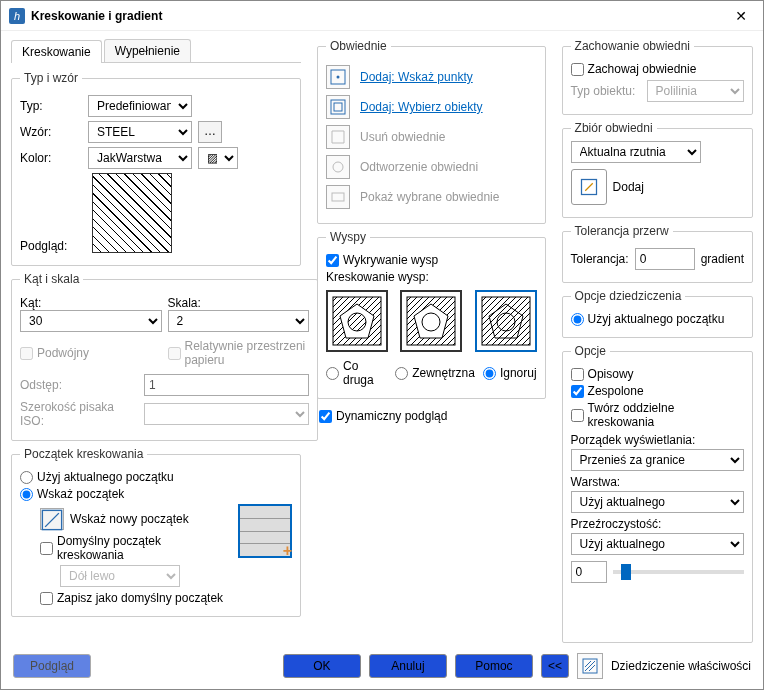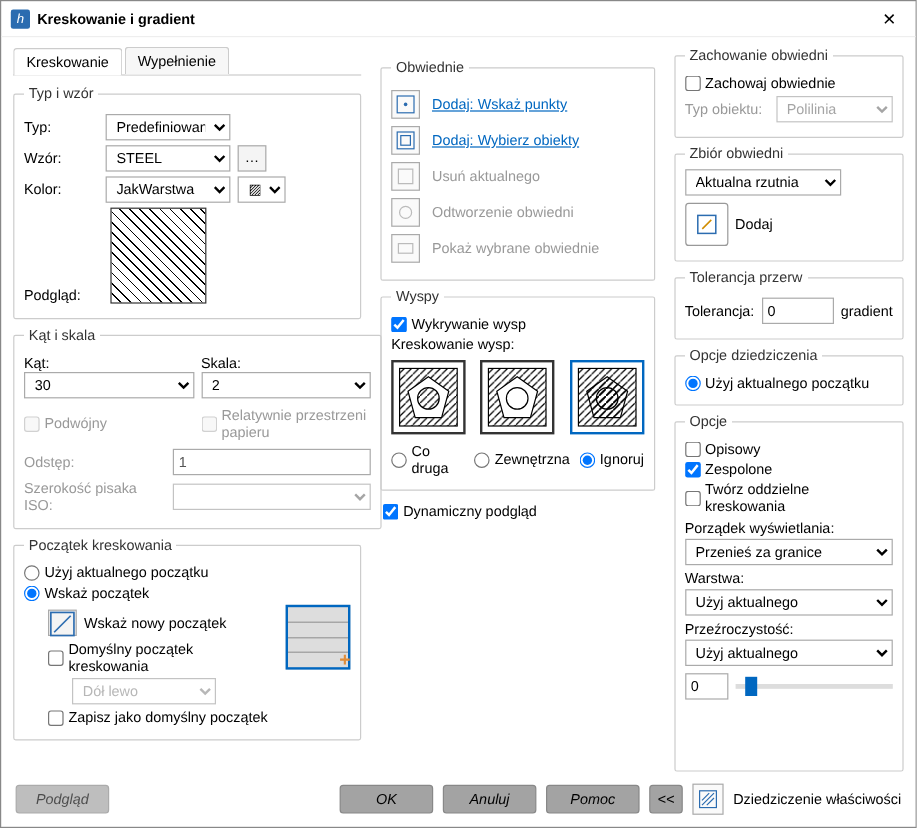--- a/index.html
+++ b/index.html
@@ -4,21 +4,21 @@
 <style>
 * { box-sizing: border-box; font-family: "Segoe UI", Tahoma, sans-serif; font-size: 12px; }
 body { margin: 0; background: #fff; }
 .window { width: 764px; height: 690px; border: 1px solid #888; background: #fff; display: flex; flex-direction: column; }
 .titlebar { height: 30px; display: flex; align-items: center; padding: 0 8px; border-bottom: 1px solid #eee; }
 .titlebar .icon { width: 16px; height: 16px; background:#2b6cb0; color:#fff; font-style:italic; display:flex; align-items:center; justify-content:center; font-size:11px; border-radius:2px; margin-right:6px;}
 .titlebar .title { flex: 1; font-weight: bold; }
 .titlebar .close { width: 28px; text-align: center; font-size: 14px; cursor: pointer; }
 .body { flex: 1; display: flex; padding: 8px 10px 4px 10px; gap: 16px; overflow:hidden;}
 .col1 { width: 290px; display: flex; flex-direction: column; gap: 6px; }
-.col2 { width: 238px; display: flex; flex-direction: column; gap: 6px; margin-top: 10px; }
+.col2 { width: 238px; display: flex; flex-direction: column; gap: 6px; }
 .col3 { flex: 1; display: flex; flex-direction: column; gap: 6px; }
 fieldset { border: 1px solid #ccc; border-radius: 2px; padding: 6px 8px 8px 8px; margin: 0; }
 legend { padding: 0 4px; color: #333; }
 .row { display: flex; align-items: center; gap: 6px; margin: 4px 0; }
 .row label.lab { width: 62px; }
 select, input[type=text] { border: 1px solid #aaa; height: 22px; padding: 1px 4px; background:#fff; }
 select { height: 22px; }
 .btn-sq { width: 24px; height: 22px; border: 1px solid #aaa; background: #f4f4f4; text-align: center; line-height: 18px; cursor:pointer; }
 .swatch { width: 10px; height: 10px; border:1px solid #333; background:#000; display:inline-block; margin-right:4px; vertical-align:middle;}
 .preview { width: 80px; height: 80px; border: 1px solid #333; background: repeating-linear-gradient(45deg,#fff,#fff 5px,#000 5px,#000 6px); margin-left:4px;}
@@ -30,21 +30,21 @@
 .obw-icon { width:24px; height:24px; border:1px solid #aaa; background:#fafafa; display:flex; align-items:center; justify-content:center;}
 .obw-icon svg { width:16px; height:16px; }
 .island-imgs { display:flex; gap:10px; justify-content:space-between; margin:6px 0 4px 0;}
 .island { width:62px; height:62px; border:2px solid #333; display:flex; align-items:center; justify-content:center; }
 .island.sel { border-color:#0067c0; }
 .island svg { width:50px; height:50px; }
 .radio-row { display:flex; gap:8px; font-size:11px; justify-content:space-between;}
 .chk { display:flex; align-items:center; gap:4px; margin:3px 0;}
 input[type=checkbox], input[type=radio] { margin:0; }
 .footer { padding: 6px 12px 10px 12px; display:flex; align-items:center; gap:8px; }
-.btn { min-width:78px; height:24px; border:1px solid #888; background:#a3a3a3; border-radius:3px; cursor:pointer; text-align:center; line-height:22px;font-style:italic;}
+.btn { min-width:78px; height:24px; border:1px solid #888; background:#1d4ed8; border-radius:3px; cursor:pointer; text-align:center; line-height:22px;}
 .btn.small { min-width:24px; width:28px; }
 .ctrl60 { width: 60px; }
 .ctrl100 { width: 104px; }
 .ctrl140 { width: 156px; }
 .slider-row { display:flex; align-items:center; gap:6px; }
 .slider-track { flex:1; height:4px; background:#ddd; position:relative; }
 .slider-thumb { position:absolute; left:8px; top:-6px; width:10px; height:16px; background:#0067c0; }
 .so-icon { width:36px; height:36px; border:1px solid #999; border-radius:3px; display:flex; align-items:center; justify-content:center;}
 .so-icon svg{width:20px;height:20px;}
 .brickprev{width:54px;height:54px;border:2px solid #0067c0;background:linear-gradient(#999,#999) 0 25%/100% 1px no-repeat,linear-gradient(#999,#999) 0 50%/100% 1px no-repeat,linear-gradient(#999,#999) 0 75%/100% 1px no-repeat,#ddd; position:relative;}
@@ -178,21 +178,21 @@
               </svg>
             </div>
           <a class="link">Dodaj: Wybierz obiekty</a>
         </div>
         <div class="obw-row disabled">
           <div class="obw-icon">
               <svg viewBox="0 0 16 16">
                 <path d="M2 2 L14 2 L14 14 L2 14 Z" fill="none" stroke="#bbb"></path>
               </svg>
             </div>
-          <span>Usuń aktualnego</span>
+          <span>Usuń obwiednie</span>
         </div>
         <div class="obw-row disabled">
           <div class="obw-icon">
               <svg viewBox="0 0 16 16">
                 <circle cx="8" cy="8" r="5" fill="none" stroke="#bbb"></circle>
               </svg>
             </div>
           <span>Odtworzenie obwiedni</span>
         </div>
         <div class="obw-row disabled">

